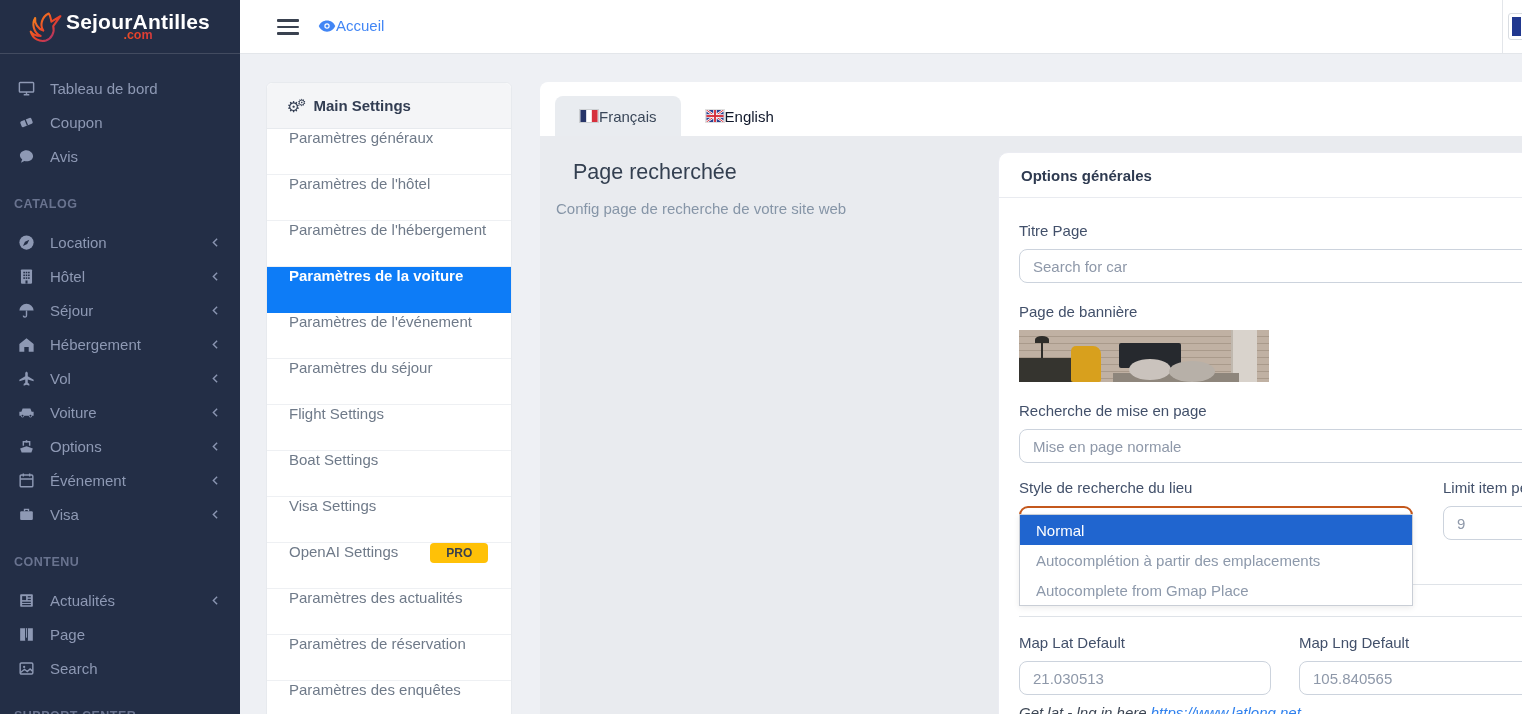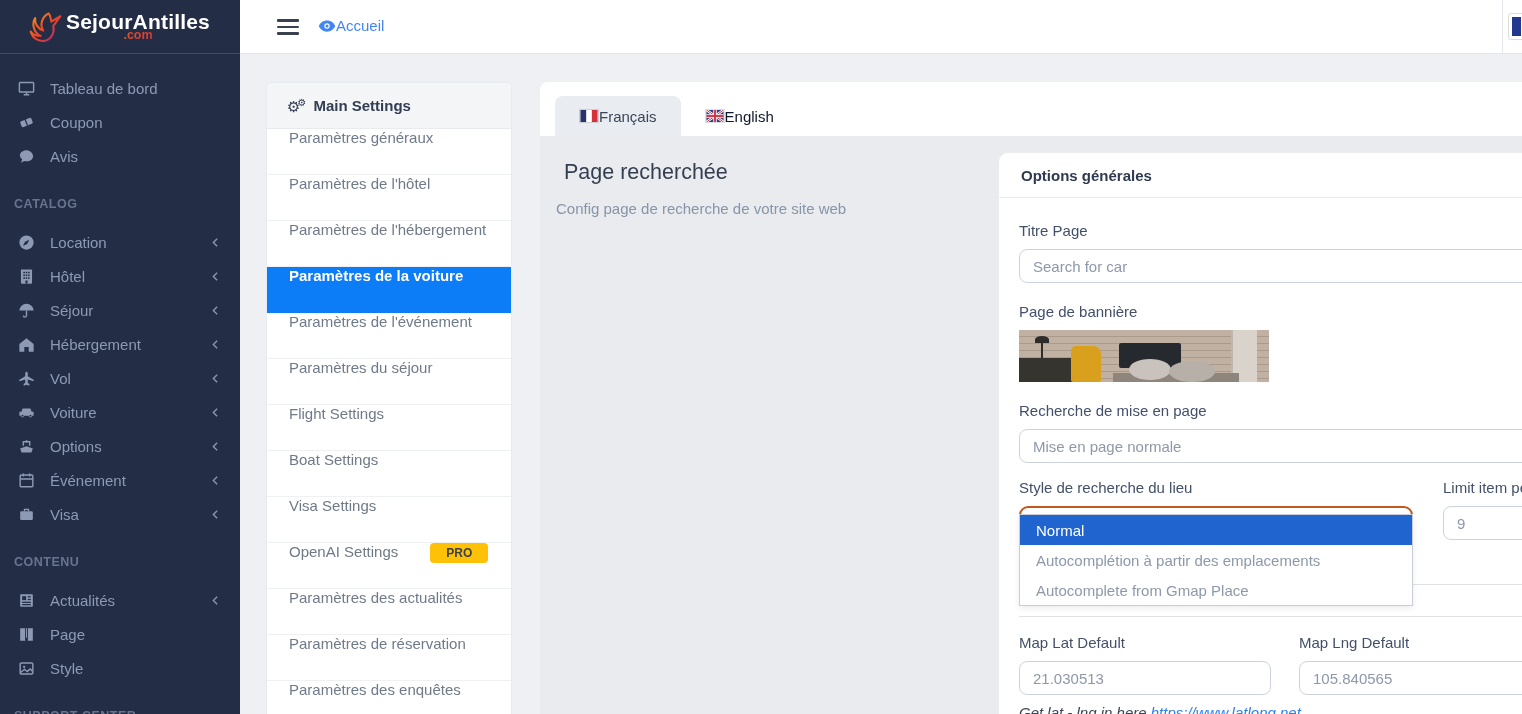--- a/index.html
+++ b/index.html
@@ -41,21 +41,21 @@
   .settings-item.active { background:#0d7cf7; color:#fff; font-weight:bold; border-color:#0d7cf7; }
   .pro-badge { margin-left:32px; background:#ffc107; color:#39414e; font-size:12px; font-weight:bold; padding:3px 16px; border-radius:4px; }
   
   .main-card { position:absolute; left:540px; top:82px; width:1182px; height:632px; background:#fff; border-radius:8px 8px 0 0; z-index:5; }
   .tabbar { height:54px; display:flex; align-items:flex-end; padding-left:15px; }
   .tab { height:40px; display:flex; align-items:center; padding:0 24px; font-size:15px; border-radius:8px 8px 0 0; cursor:pointer; }
   .tab.active { background:#e9ecf0; color:#3a4759; }
   .tab.inactive { color:#0f172a; }
   .tabflag { width:20px; height:14px; border:1px solid rgba(0,0,0,.12); flex:0 0 auto; }
   .tab-pane { position:absolute; left:0; top:54px; width:100%; height:578px; background:#e9ebef; }
-  .page-title { position:absolute; left:24px; top:24px; font-size:21.5px; font-weight:500; color:#333f50; }
+  .page-title { position:absolute; left:33px; top:24px; font-size:21.5px; font-weight:500; color:#333f50; }
   .page-desc { position:absolute; left:16px; top:64px; font-size:15px; color:#8695a7; }
   
   .options-card { position:absolute; left:458px; top:16px; width:724px; background:#fff; border:1px solid #ebecf2; border-radius:10px; }
   .options-header { padding:14px 22px 13px; font-size:15px; font-weight:bold; color:#2e3a50; border-bottom:1px solid #e9ebf0; }
   .options-body { padding:24px 20px 20px; position:relative; }
   .field-label { font-size:15px; color:#42506a; margin-bottom:10px; }
   .text-input, .fake-select { width:100%; height:34px; border:1px solid #ccd3dd; border-radius:8px; background:#fff; font-size:15px; color:#8e98a9; padding:0 13px; font-family:inherit; display:block; }
   .fake-select { display:flex; align-items:center; }
   .mb20 { margin-bottom:20px; } .mb16 { margin-bottom:16px; }
   .banner { position:relative; width:250px; height:52px; overflow:hidden; margin-bottom:20px; cursor:pointer;
@@ -308,21 +308,21 @@
       <span class="nav-label">Page</span>
     </div>
     <div class="nav-item">
       <span class="nico">
           <svg viewBox="0 0 24 24" fill="none" stroke="#8e99b4" stroke-width="1.8">
             <rect x="4" y="5" width="16" height="14" rx="1.5"></rect>
             <circle cx="9" cy="10" r="1.4" fill="#8e99b4" stroke="none"></circle>
             <path d="M4.5 17l5-4 3.5 2.8 3.5-3.3 3 2.8"></path>
           </svg>
         </span>
-      <span class="nav-label">Style</span>
+      <span class="nav-label">Search</span>
     </div>
 
     <div class="nav-section">SUPPORT CENTER</div>
   </div>
 </div>
 
 <div class="topbar">
   <div class="hamburger">
       <span></span>
       <span></span>

